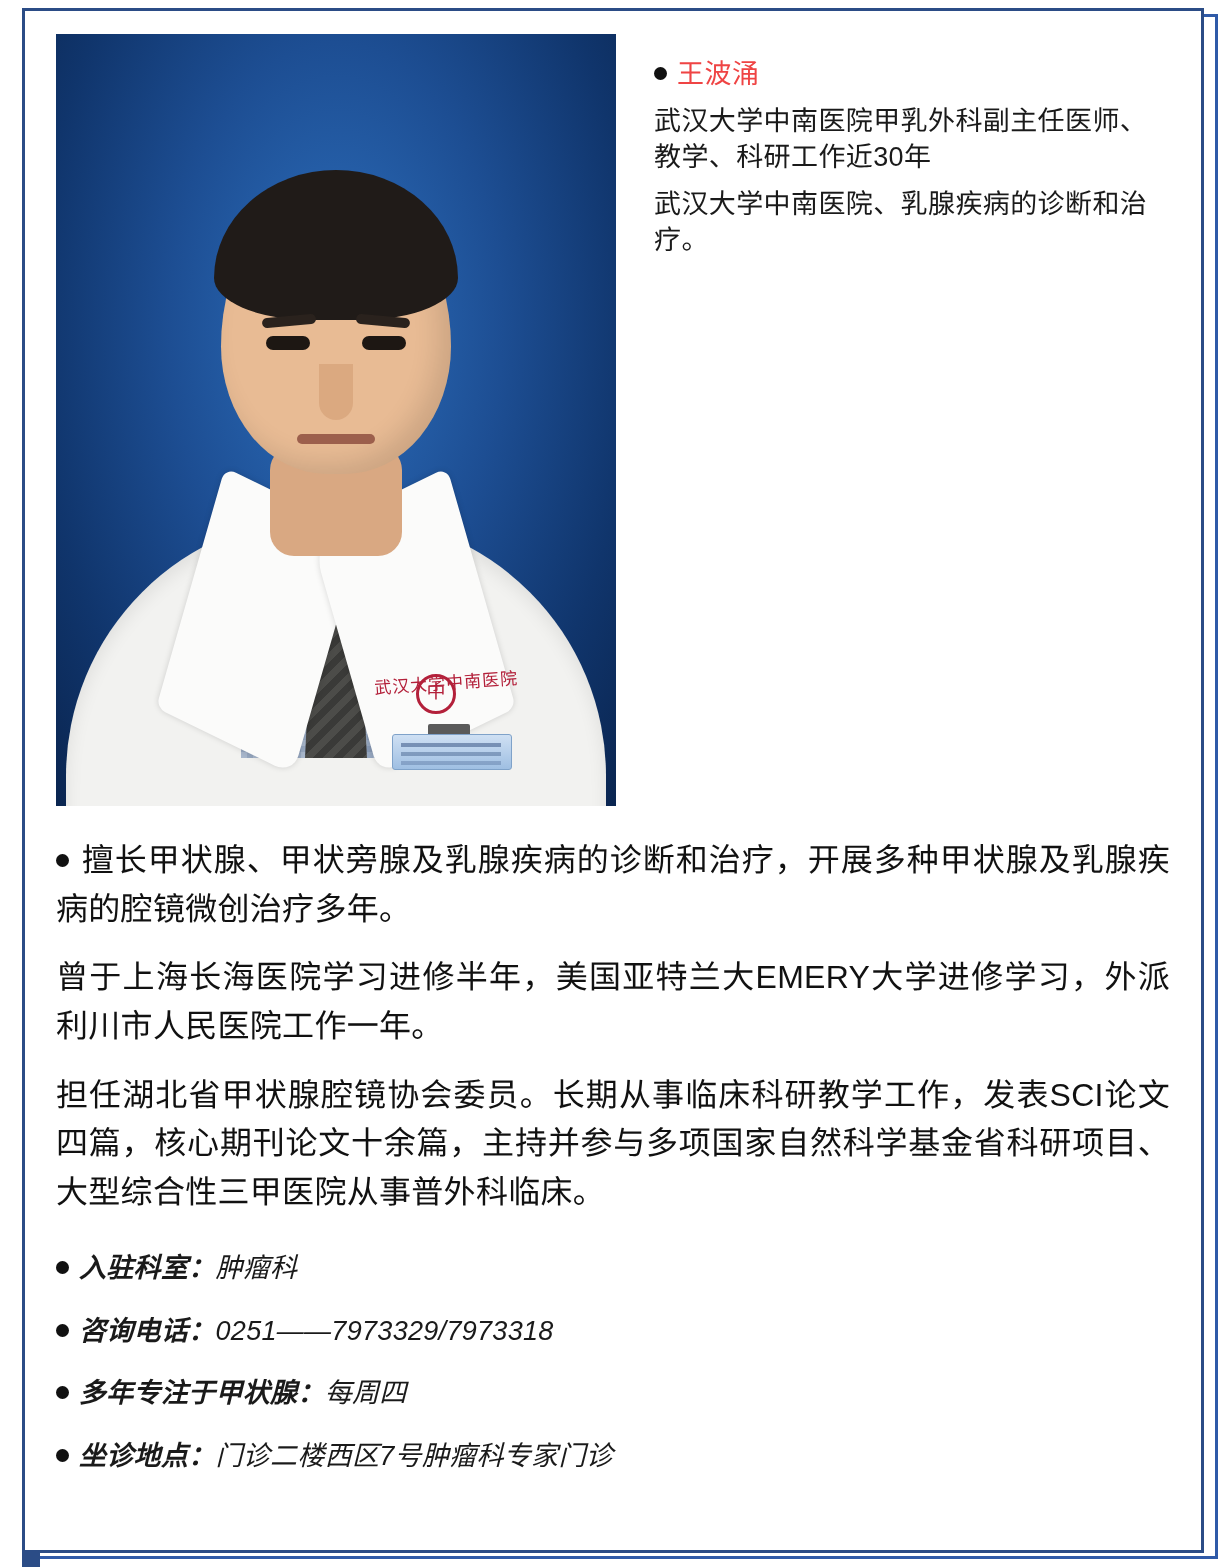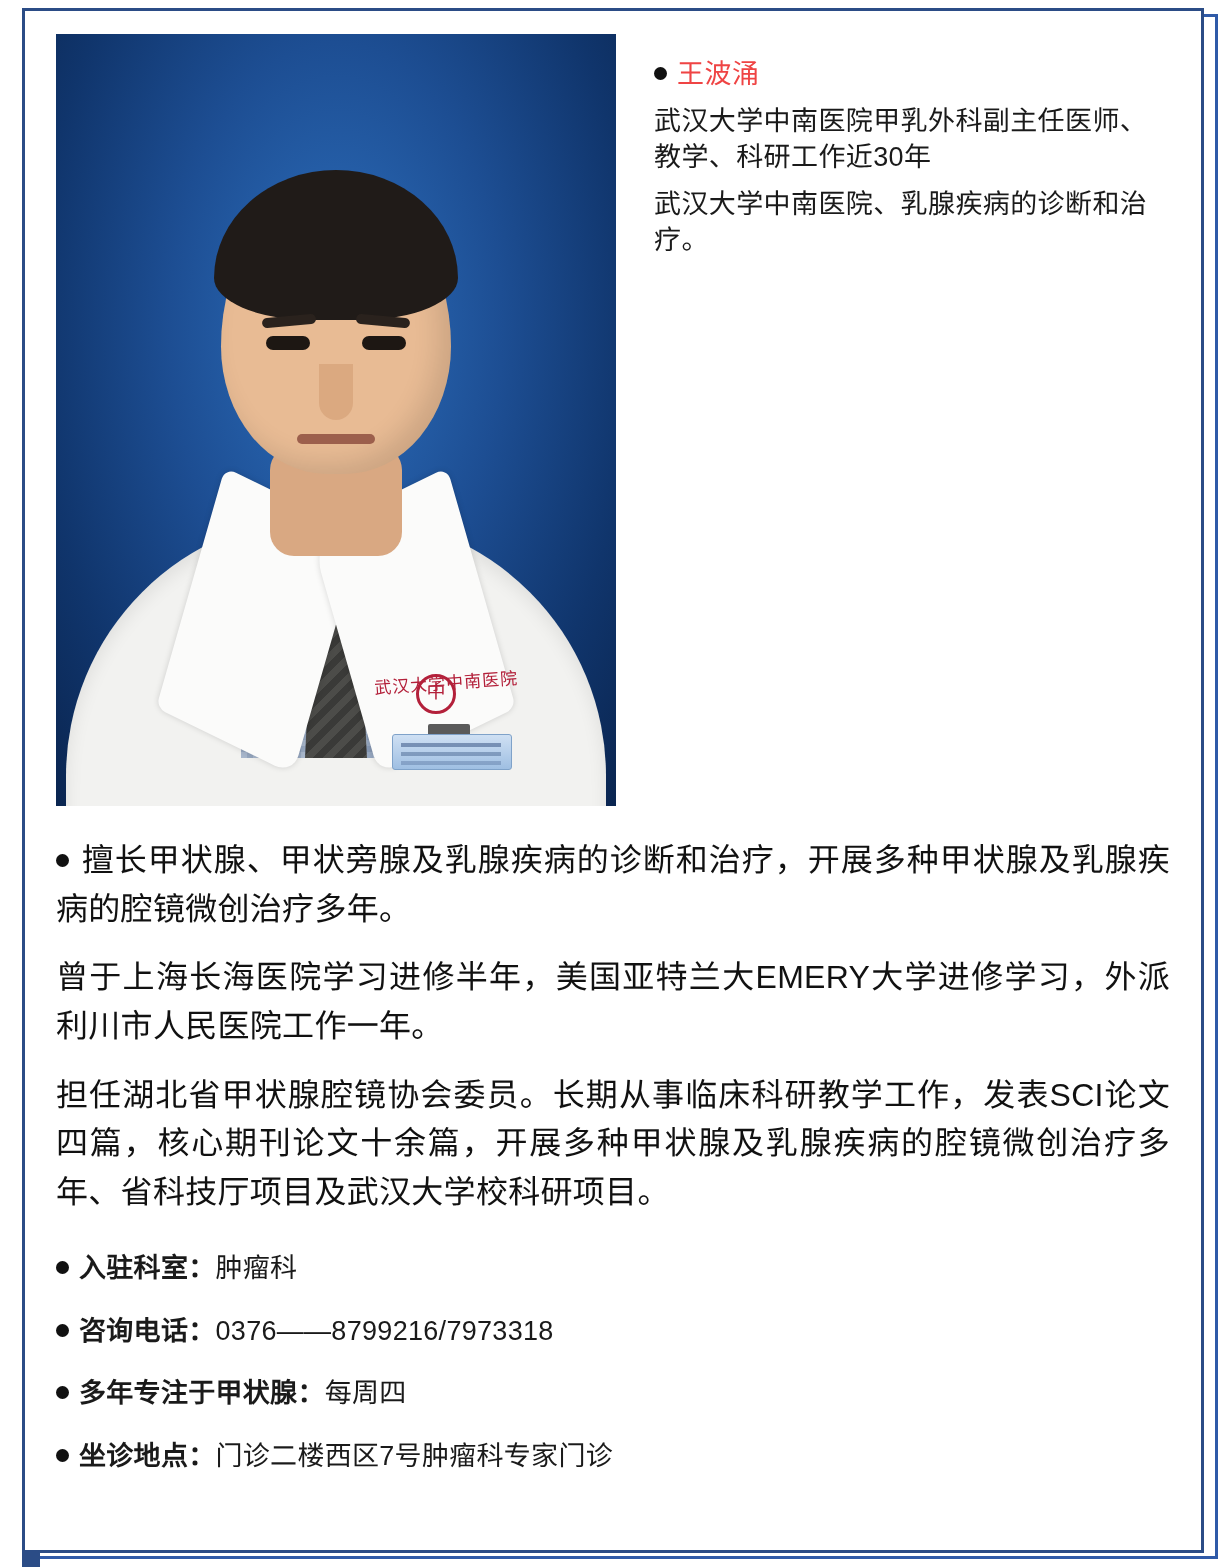--- a/index.html
+++ b/index.html
@@ -292,20 +292,21 @@
 
   
   .info-list {
     margin-top: 32px;
   }
   .info-item {
     font-size: 27px;
     line-height: 1.5;
     margin-bottom: 22px;
     letter-spacing: 0.3px;
+    font-style: italic;
   }
   .info-item .dot { vertical-align: 3px; }
   .info-label {
     font-weight: bold;
   }
   .info-value {
     font-weight: normal;
   }
 
   
@@ -360,31 +361,31 @@
         <div class="intro-para">武汉大学中南医院、乳腺疾病的诊断和治疗。</div>
       </div>
 
     </div>
 
     <div class="body-block">
       <p class="para">
         <span class="dot"></span><span>擅长甲状腺、甲状旁腺及乳腺疾病的诊断和治疗，开展多种甲状腺及乳腺疾病的腔镜微创治疗多年。</span>
       </p>
       <p class="para">曾于上海长海医院学习进修半年，美国亚特兰大EMERY大学进修学习，外派利川市人民医院工作一年。</p>
-      <p class="para">担任湖北省甲状腺腔镜协会委员。长期从事临床科研教学工作，发表SCI论文四篇，核心期刊论文十余篇，开展多种甲状腺及乳腺疾病的腔镜微创治疗多年、省科技厅项目及武汉大学校科研项目。</p>
+      <p class="para">担任湖北省甲状腺腔镜协会委员。长期从事临床科研教学工作，发表SCI论文四篇，核心期刊论文十余篇，主持并参与多项国家自然科学基金省科研项目、大型综合性三甲医院从事普外科临床。</p>
     </div>
 
     <div class="info-list">
 
       <div class="info-item">
         <span class="dot"></span><span class="info-label">入驻科室：</span><span class="info-value">肿瘤科</span>
       </div>
 
       <div class="info-item">
-        <span class="dot"></span><span class="info-label">咨询电话：</span><span class="info-value">0376——8799216/7973318</span>
+        <span class="dot"></span><span class="info-label">咨询电话：</span><span class="info-value">0251——7973329/7973318</span>
       </div>
 
       <div class="info-item">
         <span class="dot"></span><span class="info-label">多年专注于甲状腺：</span><span class="info-value">每周四</span>
       </div>
 
       <div class="info-item">
         <span class="dot"></span><span class="info-label">坐诊地点：</span><span class="info-value">门诊二楼西区7号肿瘤科专家门诊</span>
       </div>
 

